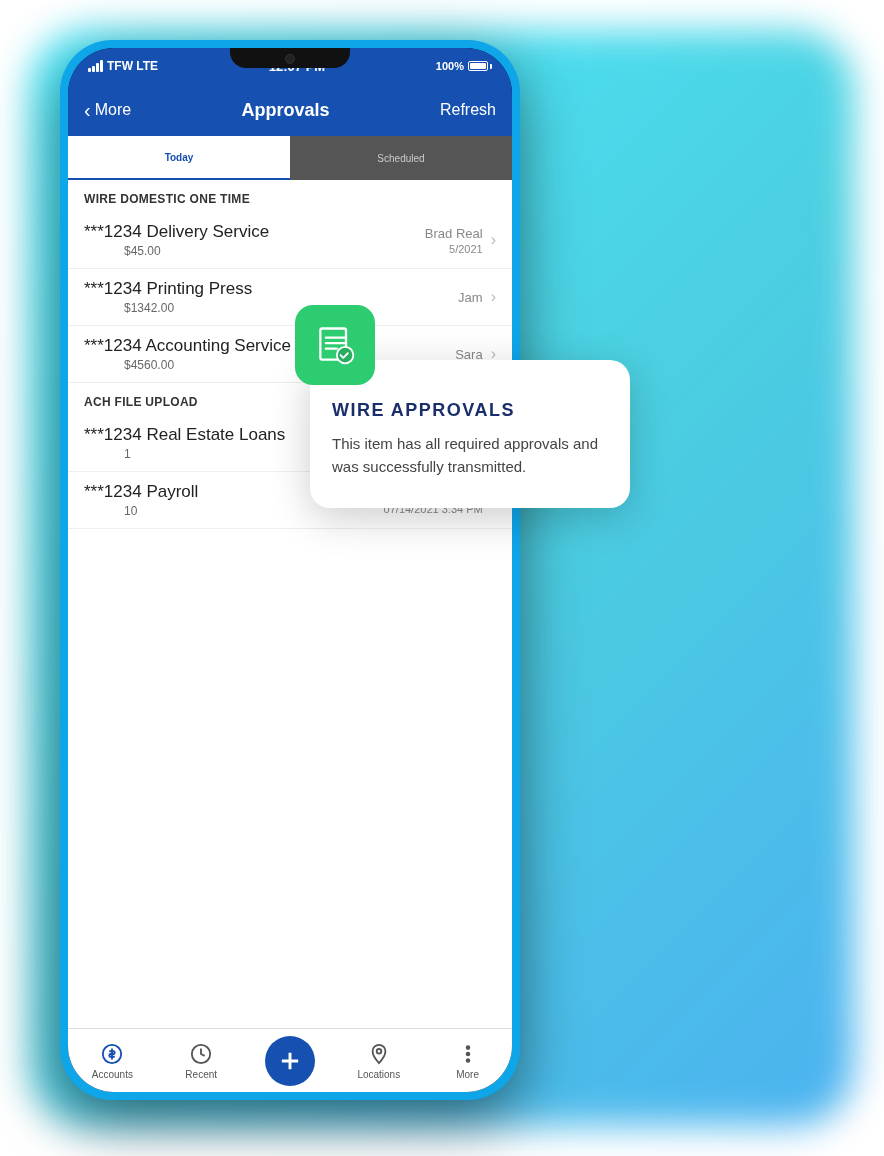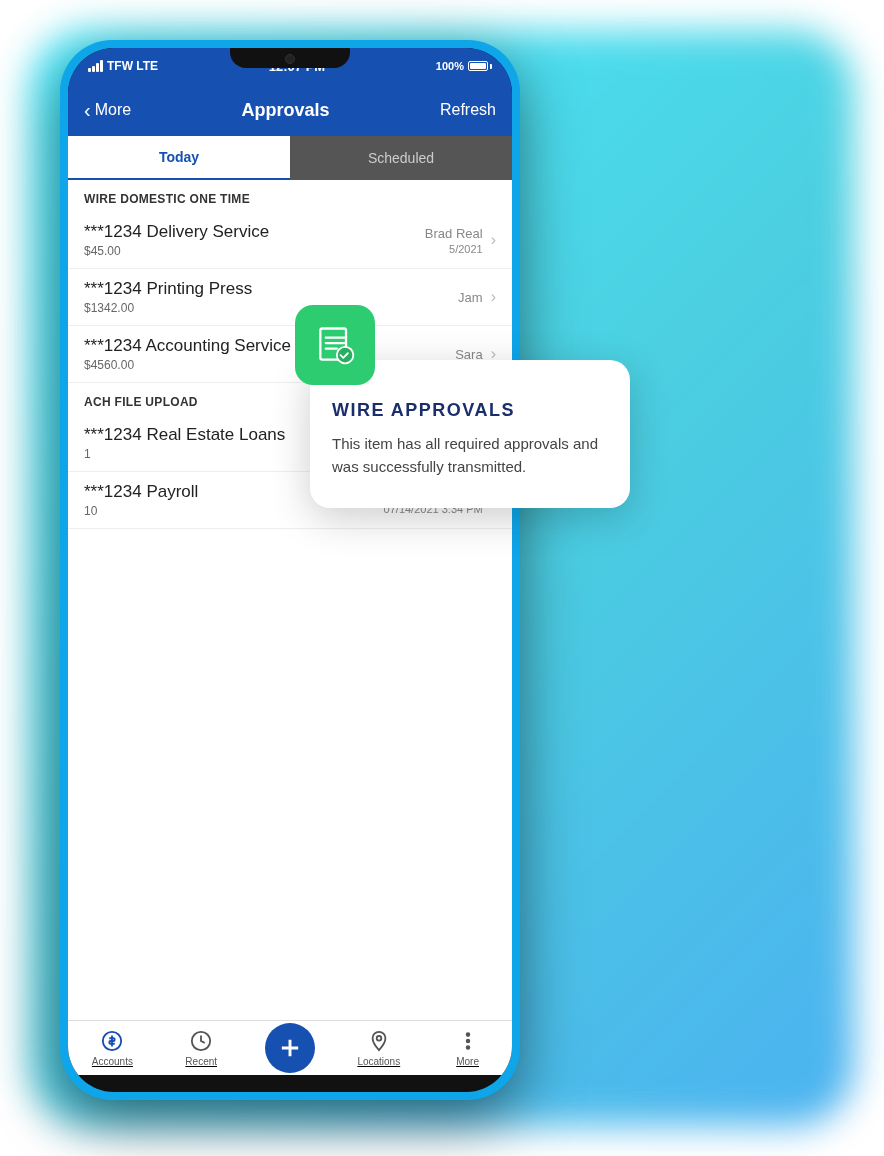--- a/index.html
+++ b/index.html
@@ -158,21 +158,21 @@
       display: flex;
       background: #f0f0f0;
       height: 44px;
     }
 
     .tab {
       flex: 1;
       display: flex;
       align-items: center;
       justify-content: center;
-      font-size: 14px;
+      font-size: 10px;
       cursor: pointer;
     }
 
     .tab.active {
       background: white;
       border-bottom: 2px solid #1650b0;
       color: #1650b0;
       font-weight: 600;
     }
 
@@ -212,20 +212,21 @@
     .list-item-title {
       font-size: 17px;
       font-weight: 500;
       color: #222;
     }
 
     .list-item-sub {
       font-size: 12px;
       color: #666;
       margin-top: 2px;
+      margin-left: 40px;
     }
 
     .list-item-right {
       display: flex;
       flex-direction: column;
       align-items: flex-end;
       gap: 2px;
     }
 
     .list-item-name {
@@ -253,30 +254,29 @@
 
     .chevron {
       color: #bbb;
       font-size: 16px;
       margin-left: 8px;
     }
 
     
     .bottom-tabs {
       background: white;
-      height: 55px;
+      height: 64px;
       display: flex;
       align-items: center;
       justify-content: space-around;
       border-top: 1px solid #ddd;
       position: absolute;
-      bottom: 17px;
+      bottom: 0;
       left: 0;
       right: 0;
-      text-decoration: underline;
     }
 
     .bottom-tab {
       display: flex;
       flex-direction: column;
       align-items: center;
       gap: 3px;
       cursor: pointer;
       flex: 1;
     }

